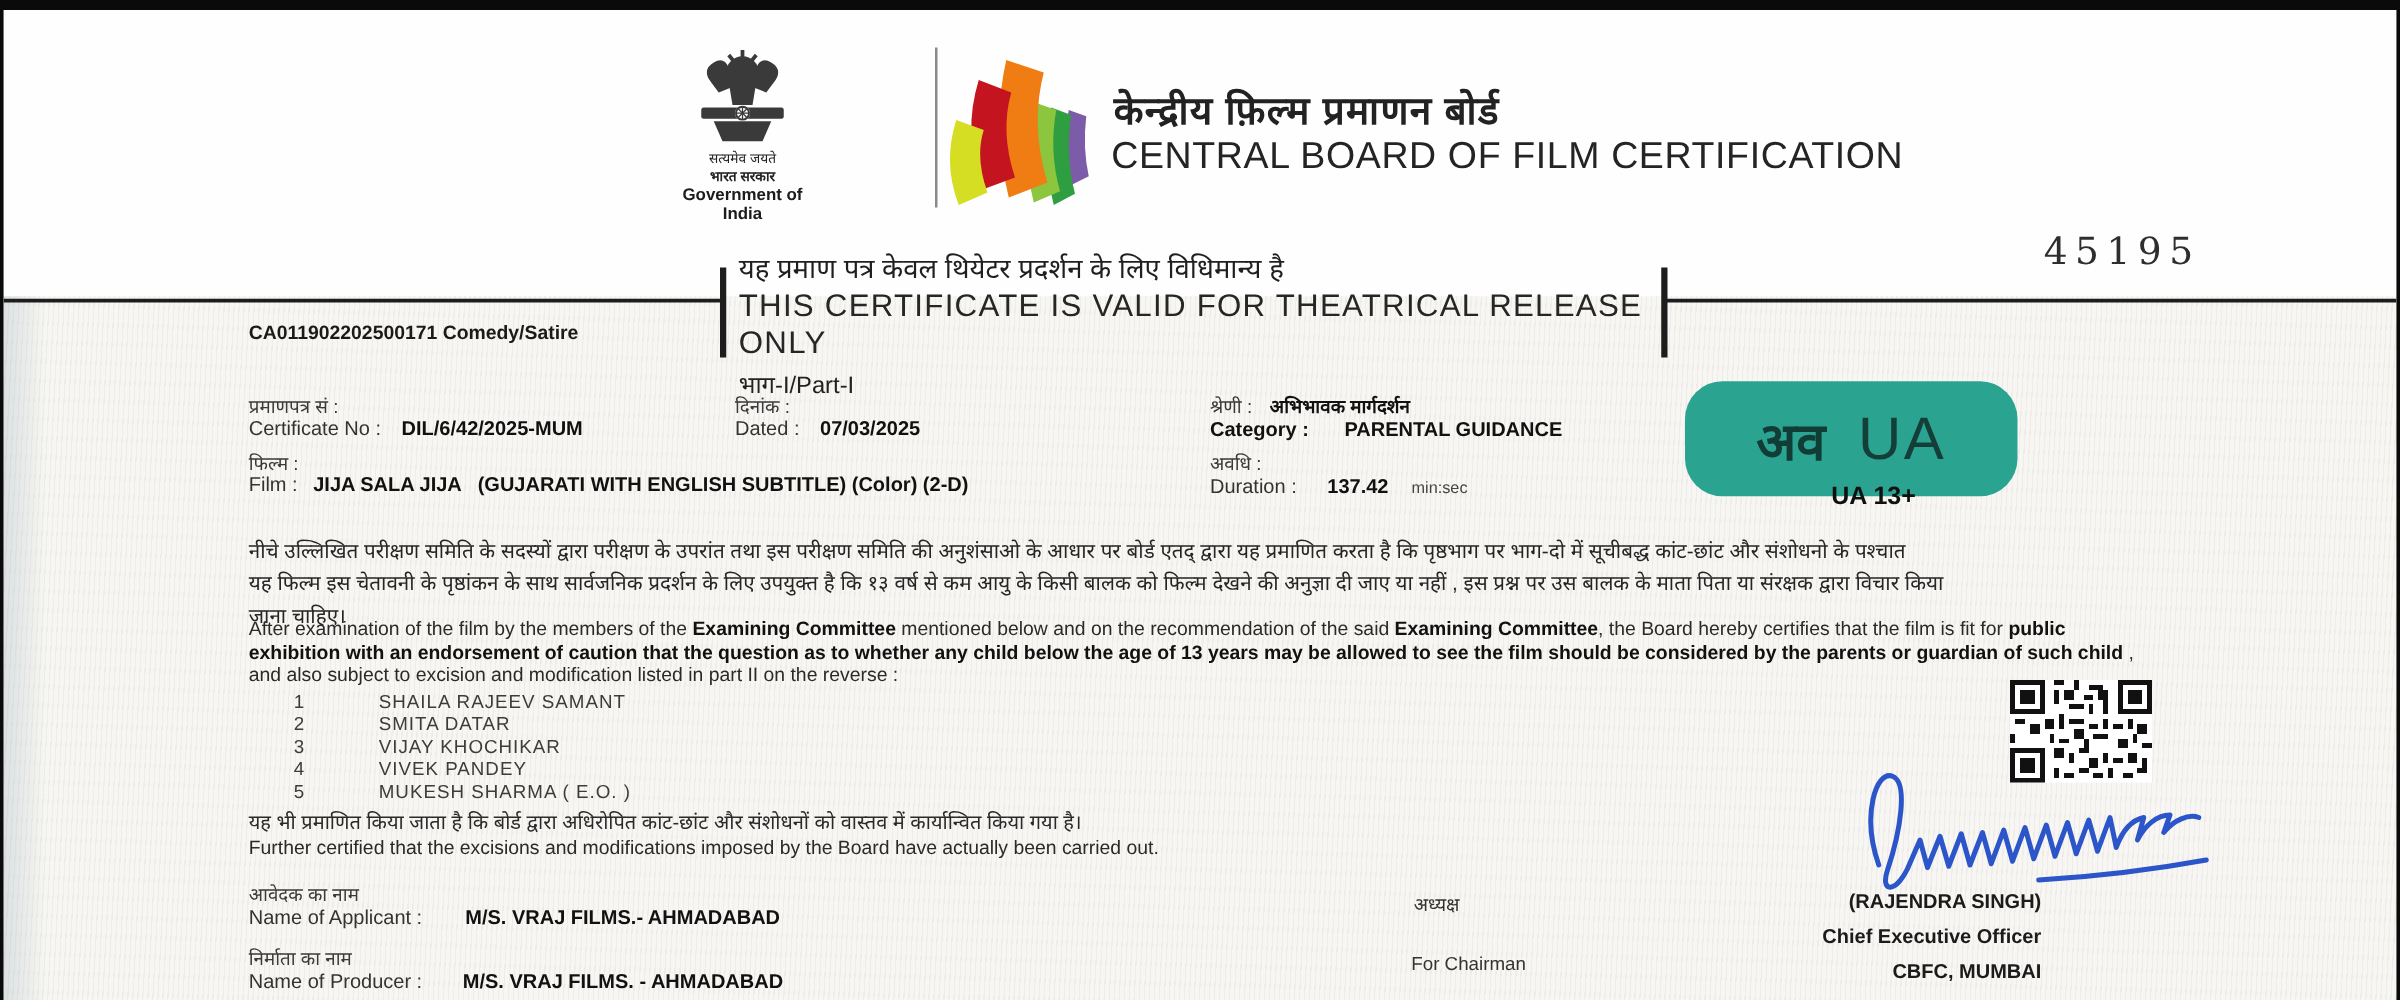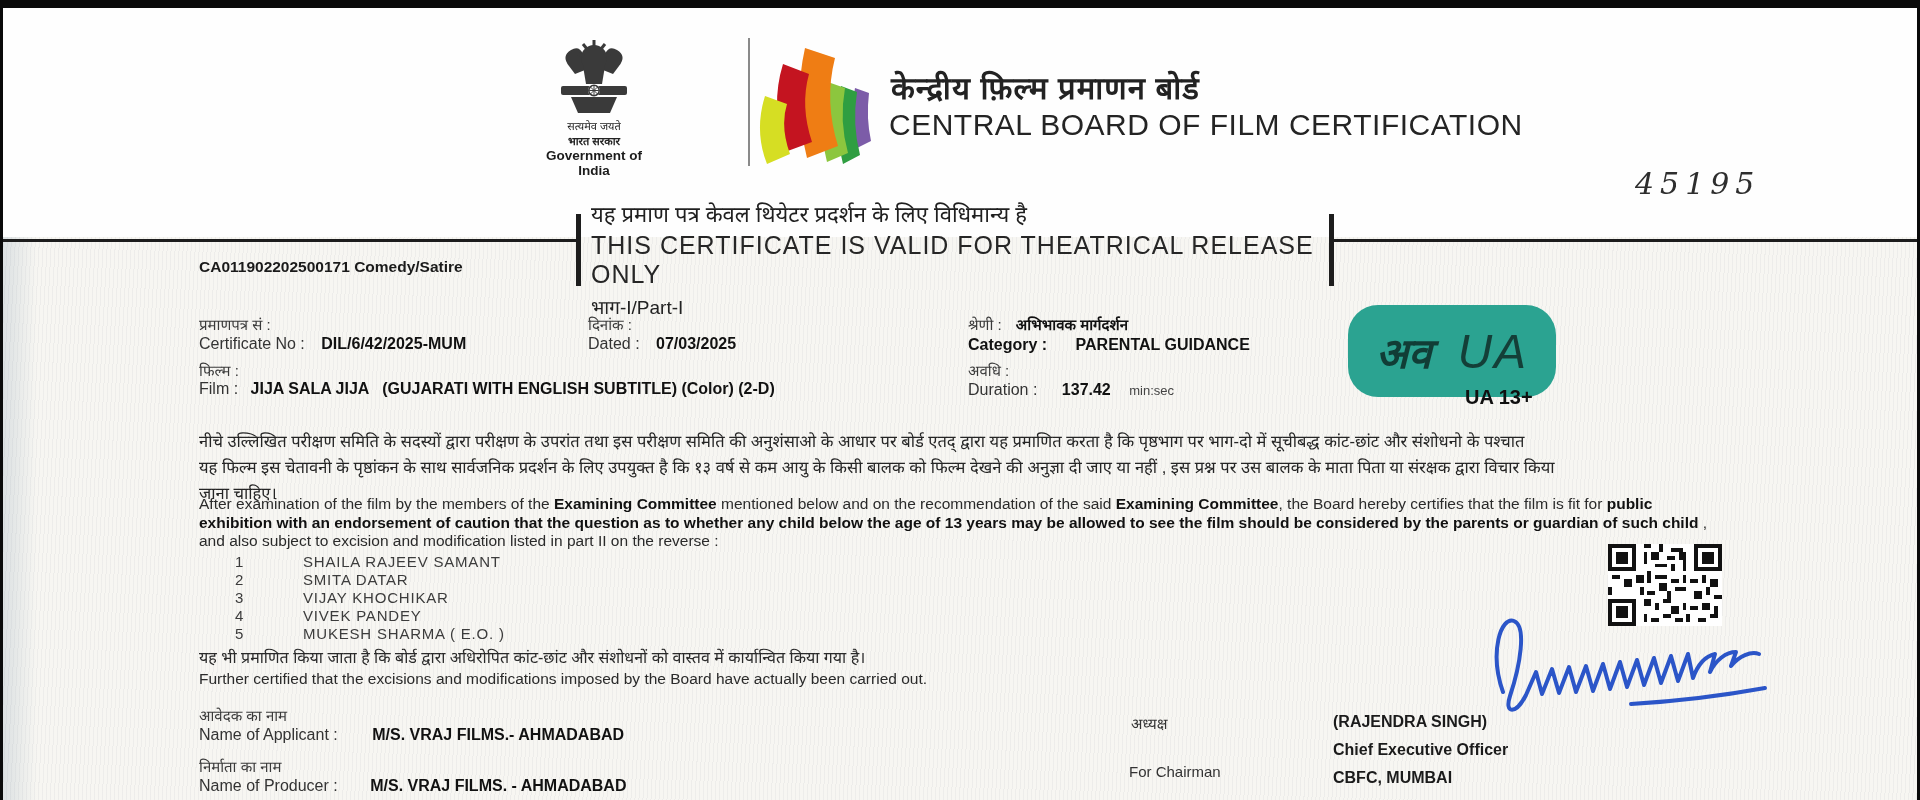--- a/index.html
+++ b/index.html
@@ -62,21 +62,21 @@
   .badge-en { font-size:48px; color:#143f38; letter-spacing:2px; }
   .badge-caption { font-size:20px; font-weight:bold; color:#101010; }
 
   .para-hi { font-size:16.5px; color:#252525; line-height:26px; }
   .para-en { font-size:15.5px; color:#2a2a2a; line-height:18.5px; width:1515px; }
   .para-en b { color:#111; }
 
   .member-row { height:18px; margin-bottom:0; font-size:15px; color:#3c3c3c; letter-spacing:0.8px; display:flex; }
   .member-no { width:68px; }
 
-  .signoff { font-size:16px; font-weight:bold; color:#1b1b1b; text-align:left; line-height:28px; }
+  .signoff { font-size:16px; font-weight:bold; color:#1b1b1b; text-align:right; line-height:28px; }
   .chairman { font-size:15px; color:#333; }
 
   svg { display:block; }
 </style>
 </head>
 <body>
 
 <div class="scan">
   <div class="header-zone">
 
@@ -124,21 +124,21 @@
         <path d="M66 45 Q58 85 68 126 L89 117 Q80 85 86 52 Z" fill="#8cc63e"></path>
         <path d="M46 12 Q34 65 48 122 L79 110 Q65 65 76 22 Z" fill="#ef7d14"></path>
         <path d="M24 28 Q11 70 26 116 L53 106 Q41 70 50 38 Z" fill="#c41420"></path>
         <path d="M6 60 Q-5 95 8 128 L31 118 Q21 90 28 68 Z" fill="#d6de23"></path>
       </svg>
     </div>
 
     <div class="abs org-hi" style="left:888px; top:58px;">केन्द्रीय फ़िल्म प्रमाणन बोर्ड</div>
     <div class="abs org-en" style="left:886px; top:100px;text-align:right;">CENTRAL BOARD OF FILM CERTIFICATION</div>
 
-    <div class="abs serial" style="left:1632px; top:158px;font-style:italic;">45195</div>
+    <div class="abs serial" style="left:1632px; top:176px;">45195</div>
   </div>
 
   <div class="paper"></div>
 
   <div class="abs rule" style="left:0; top:231px; width:575px;"></div>
   <div class="abs rule" style="left:1328px; top:231px; width:586px;"></div>
   <div class="abs bracket" style="left:573px; top:206px;"></div>
   <div class="abs bracket" style="left:1326px; top:206px;"></div>
 
   <div class="abs banner" style="left:588px; top:190px; width:730px;">
@@ -176,21 +176,21 @@
     <span class="bval" style="margin-left:8px;padding-left:16px;">PARENTAL GUIDANCE</span>
   </div>
 
   <div class="abs hlabel" style="left:965px; top:352px;">अवधि :</div>
   <div class="abs elabel" style="left:965px; top:373px;">
     <span>Duration :</span>
     <span class="bval" style="margin-left:20px;">137.42</span>
     <span class="unit">min:sec</span>
   </div>
 
-  <div class="abs badge" style="left:1345px; top:297px; width:208px; height:92px;font-style:italic;">
+  <div class="abs badge" style="left:1345px; top:297px; width:266px; height:92px;">
     <span class="badge-hi">अव</span>
     <span class="badge-en">UA</span>
   </div>
   <div class="abs badge-caption" style="left:1462px; top:378px;">UA 13+</div>
 
   <div class="abs para-hi" style="left:196px; top:420px; width:1520px;">
     <div>नीचे उल्लिखित परीक्षण समिति के सदस्यों द्वारा परीक्षण के उपरांत तथा इस परीक्षण समिति की अनुशंसाओ के आधार पर बोर्ड एतद् द्वारा यह प्रमाणित करता है कि पृष्ठभाग पर भाग-दो में सूचीबद्ध कांट-छांट और संशोधनो के पश्चात</div>
     <div>यह फिल्म इस चेतावनी के पृष्ठांकन के साथ सार्वजनिक प्रदर्शन के लिए उपयुक्त है कि १३ वर्ष से कम आयु के किसी बालक को फिल्म देखने की अनुज्ञा दी जाए या नहीं , इस प्रश्न पर उस बालक के माता पिता या संरक्षक द्वारा विचार किया</div>
     <div>जाना चाहिए।</div>
   </div>

